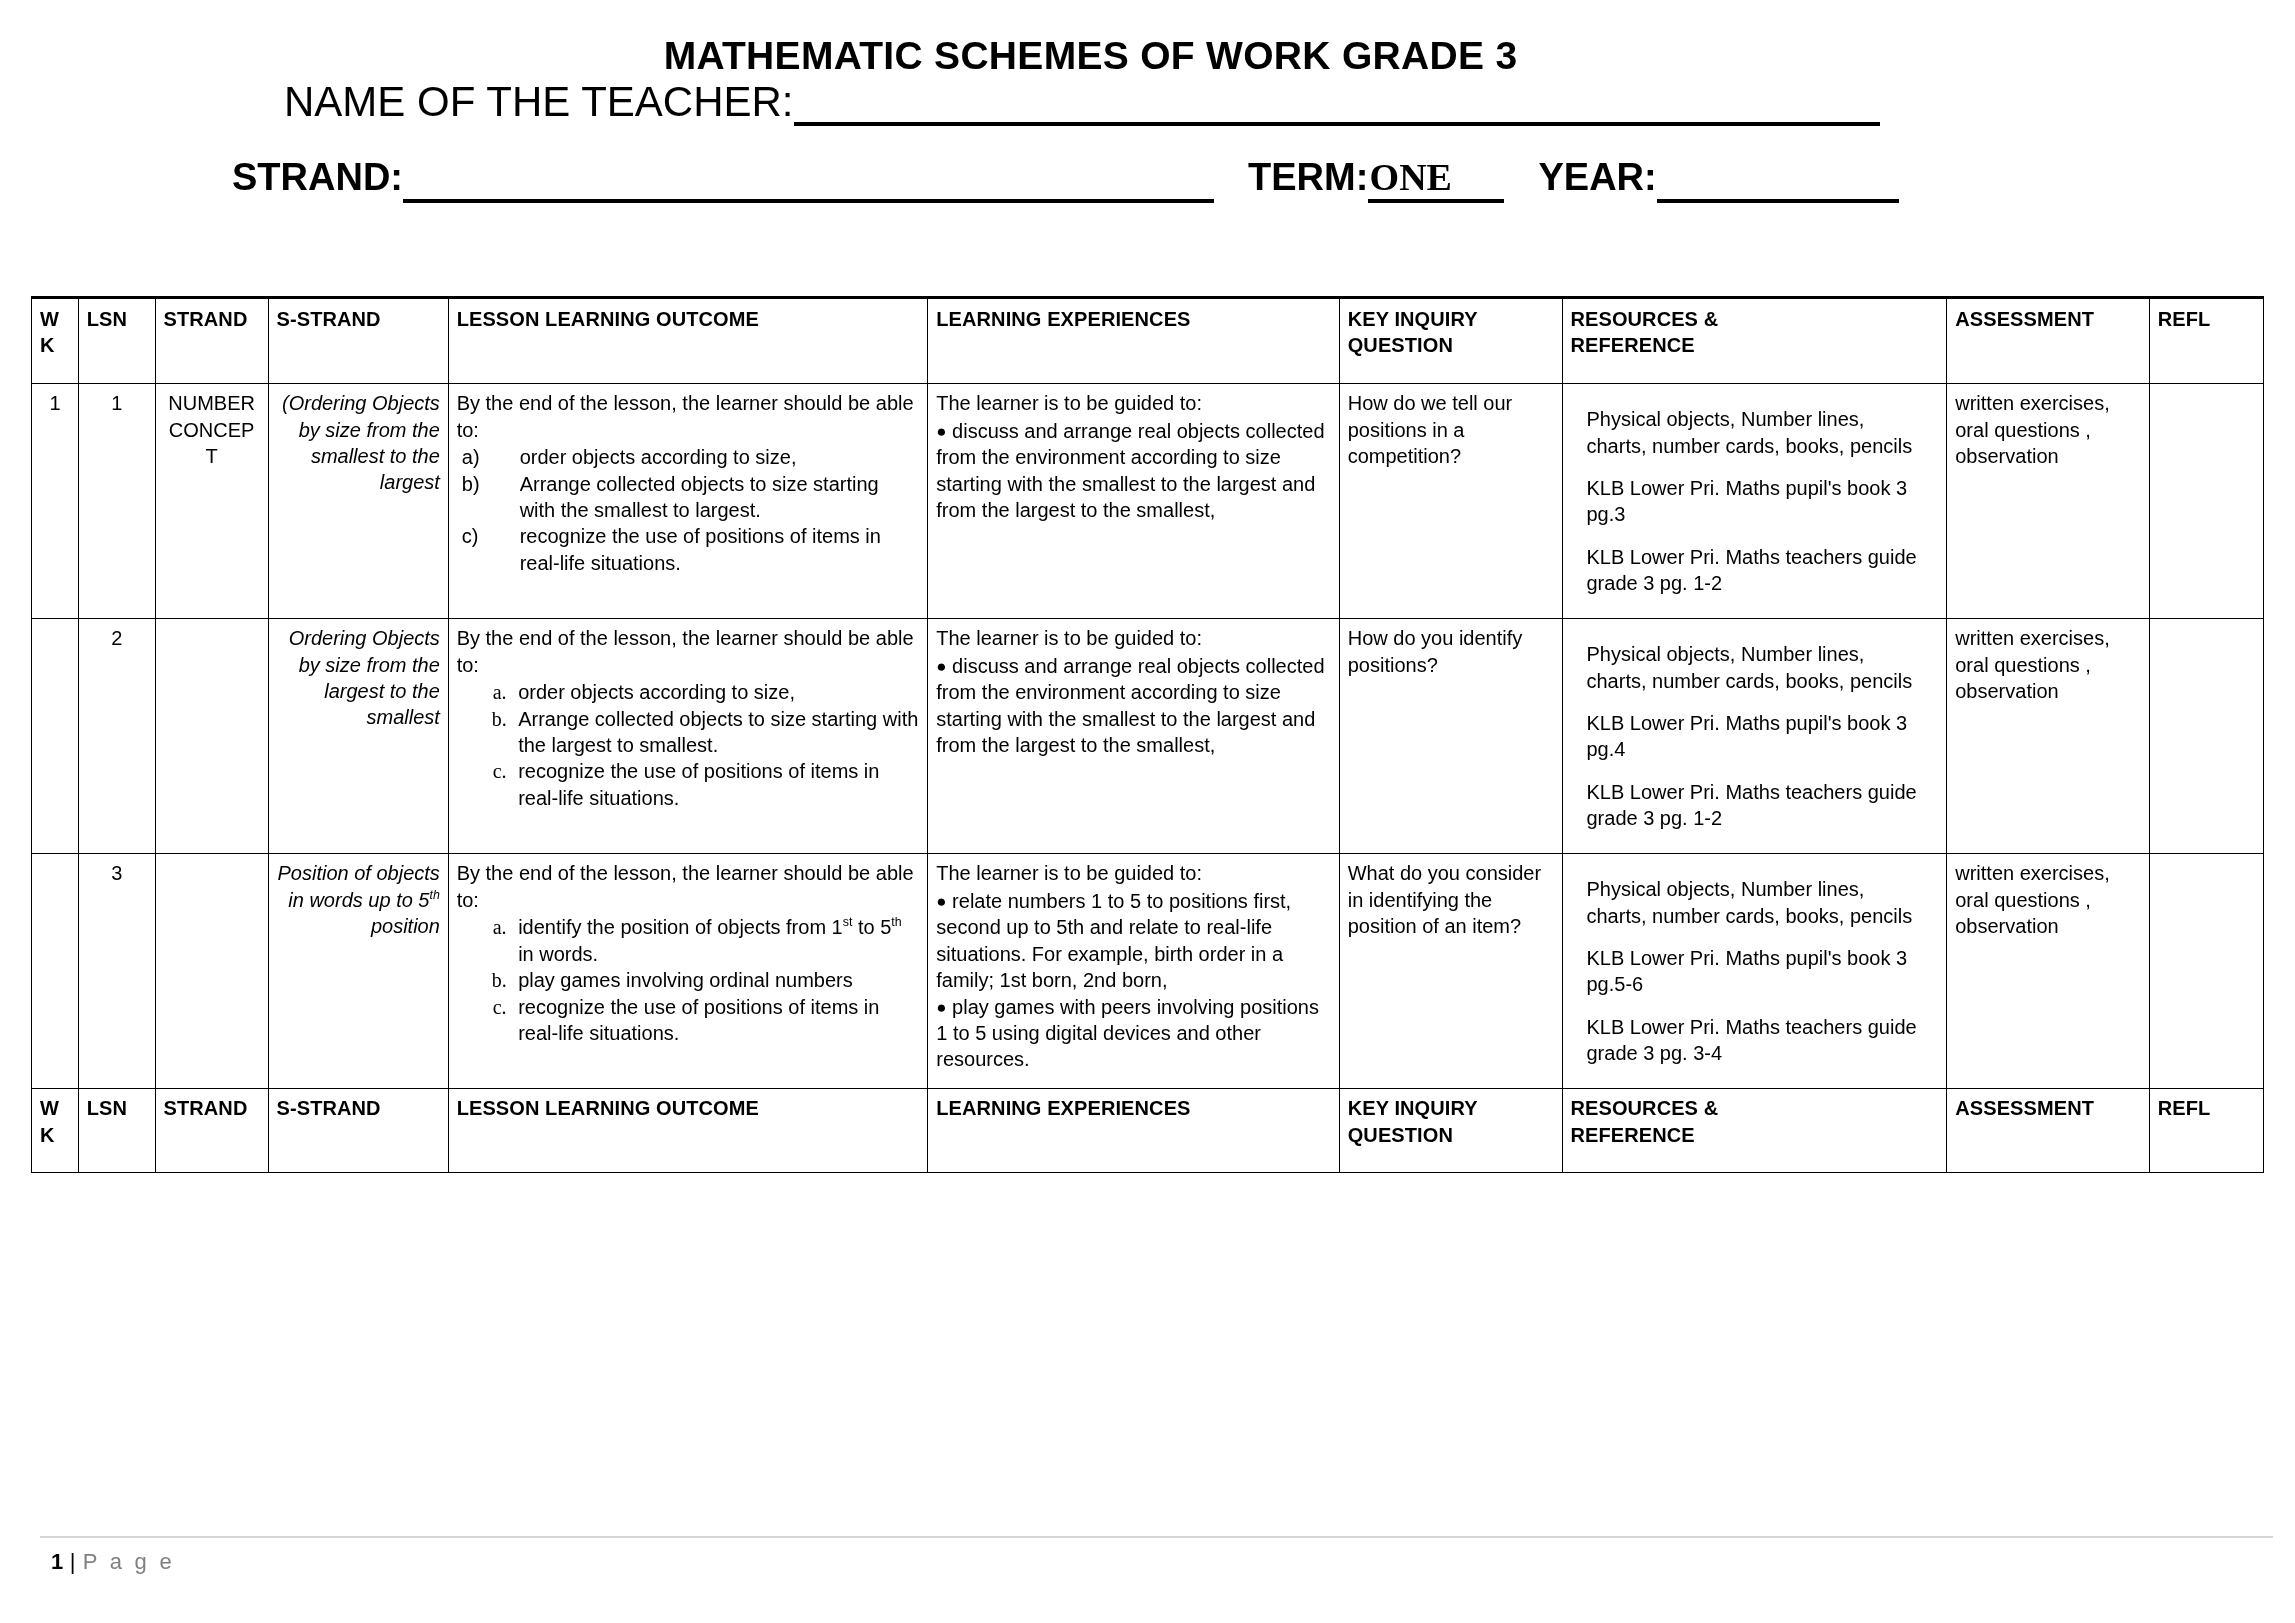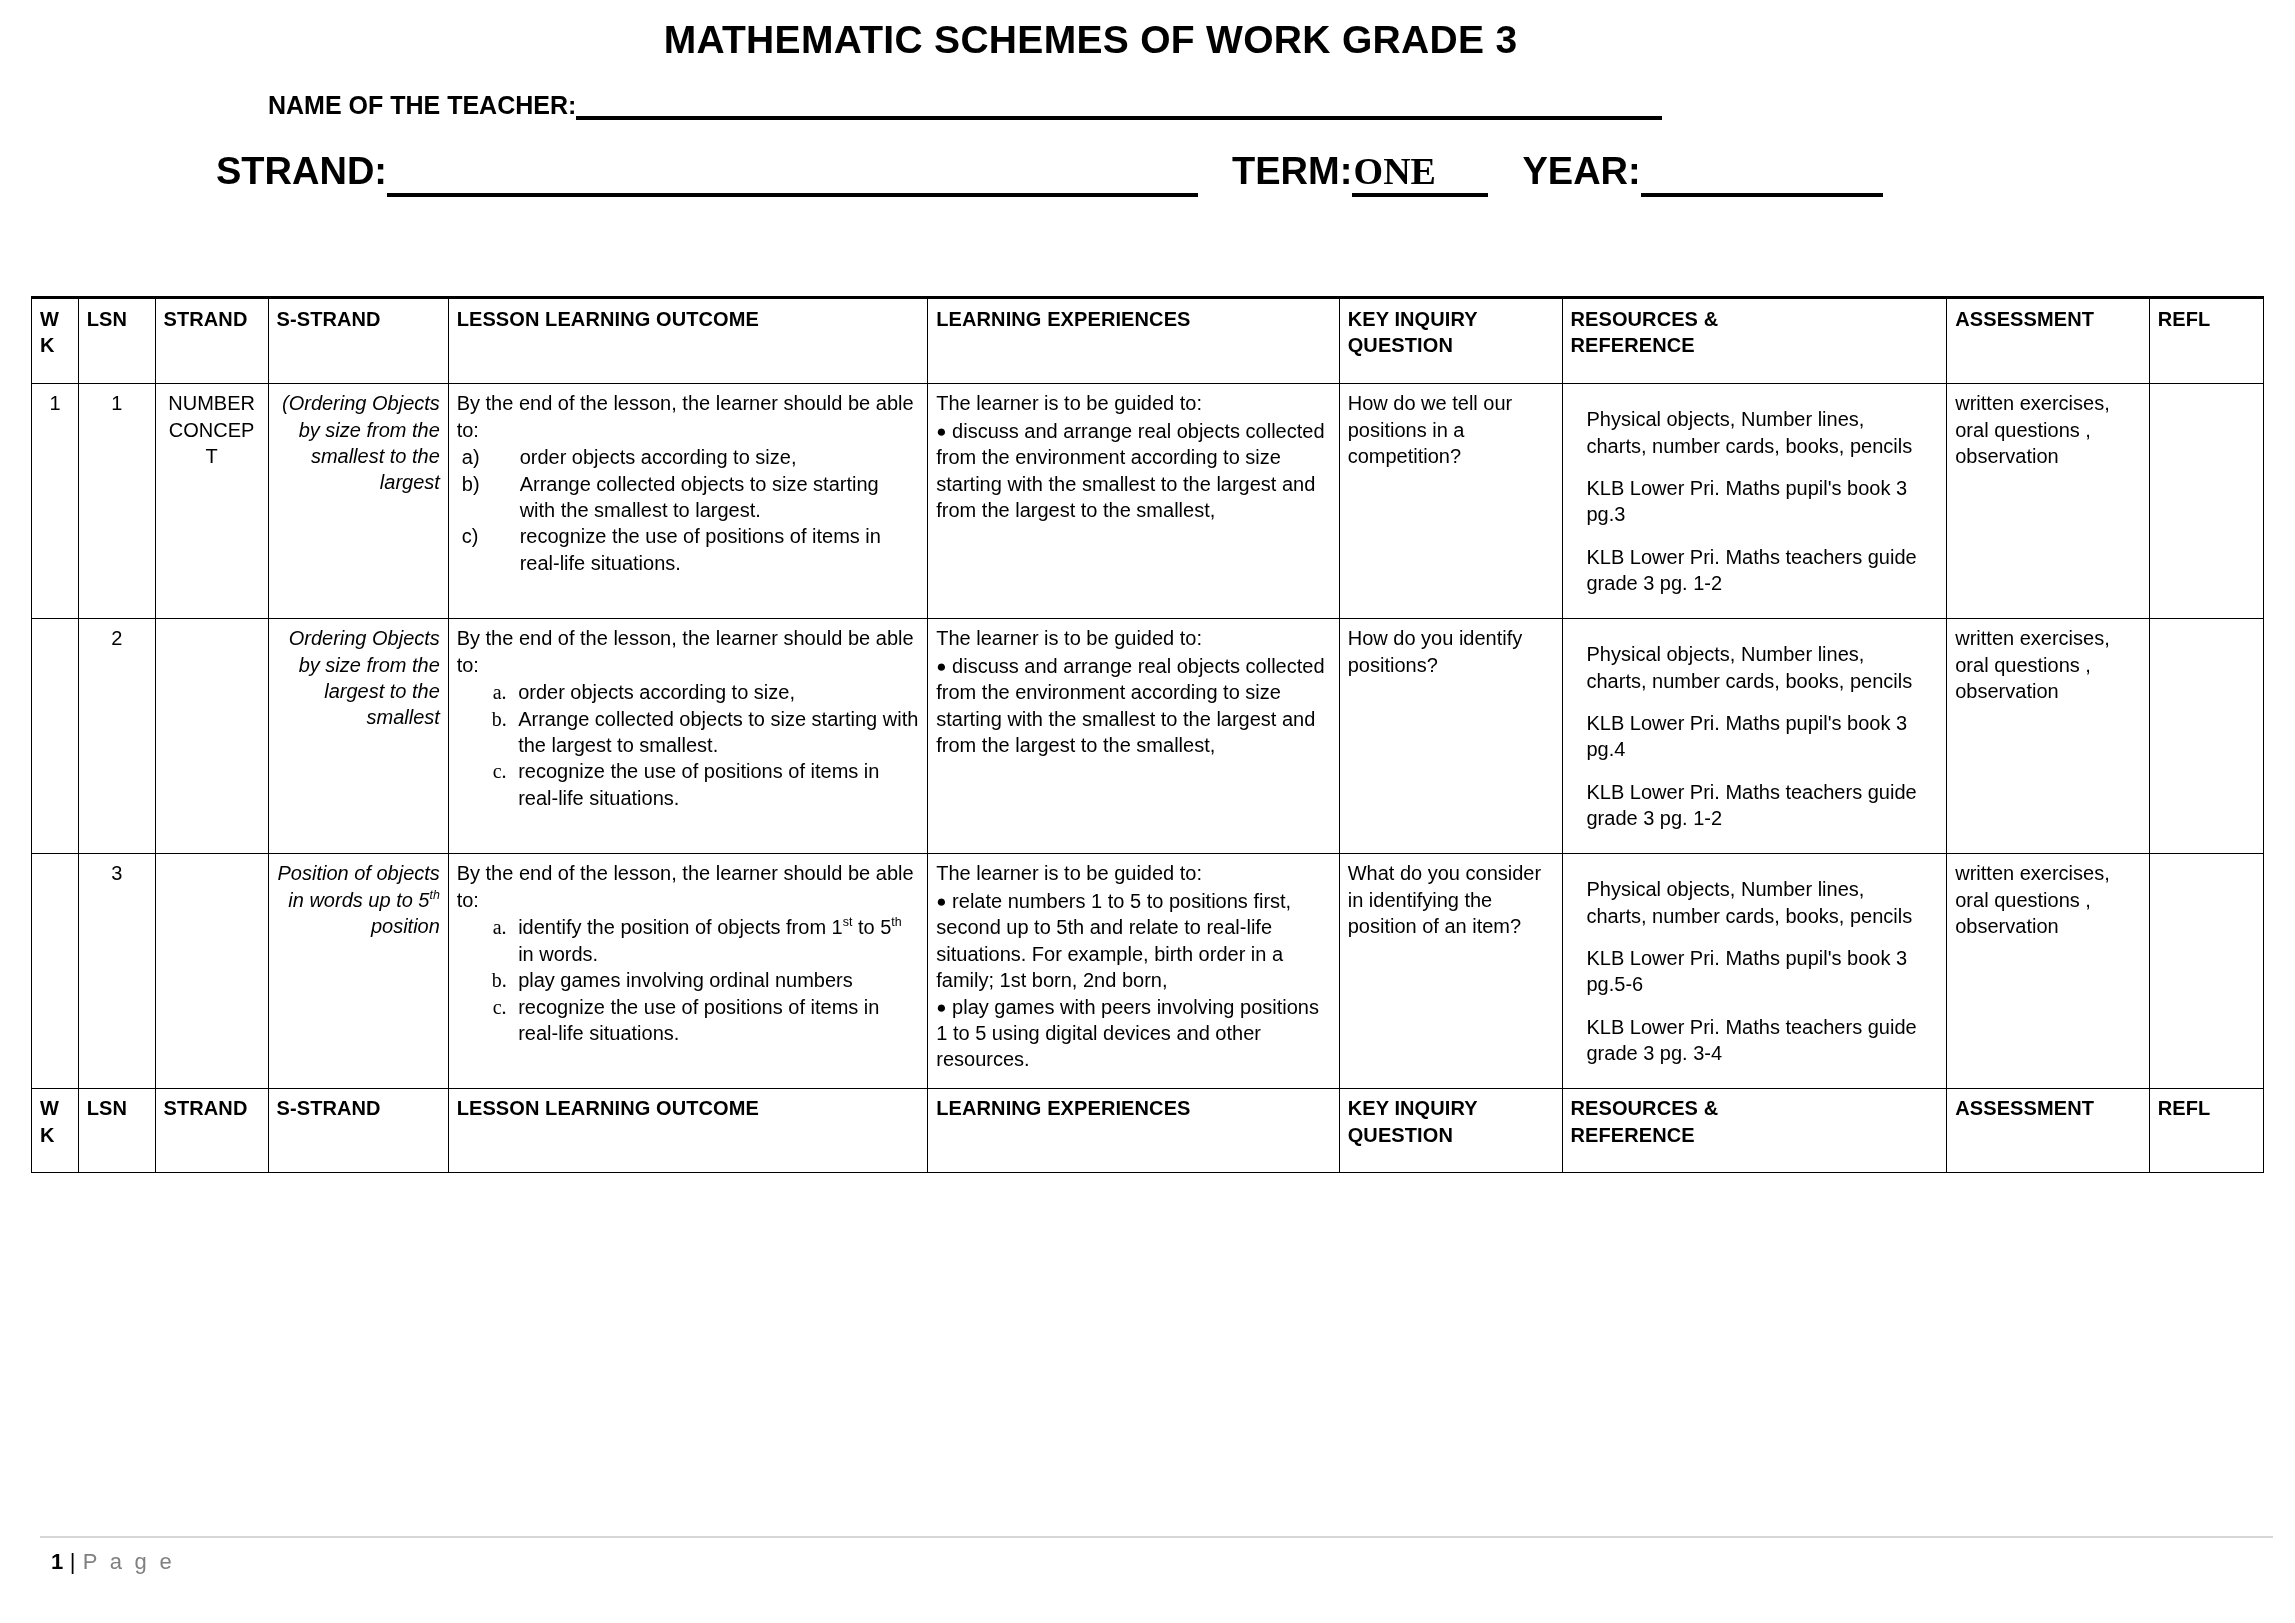--- a/index.html
+++ b/index.html
@@ -14,39 +14,38 @@
     color: #000000;
     position: relative;
     overflow: hidden;
   }
 
   .page {
     position: relative;
     width: 2181px;
     height: 1623px;
     box-sizing: border-box;
-    padding: 0;
+    padding: 16px;
   }
 
   
   .doc-title {
     text-align: center;
     font-weight: bold;
     font-size: 39px;
     letter-spacing: 0.3px;
     margin: 0;
     padding-top: 18.3px;
     font-family: "Liberation Sans", sans-serif;
   }
 
   .teacher-line {
-    margin-top: 29px;
     padding-left: 268px;
-    font-weight: bold;
-    font-size: 25px;
+    font-weight: normal;
+    font-size: 42px;
     white-space: nowrap;
   }
   .school-line {
     margin-top: 29px;
     padding-left: 216px;
     font-weight: bold;
     font-size: 38px;
     white-space: nowrap;
   }
 

